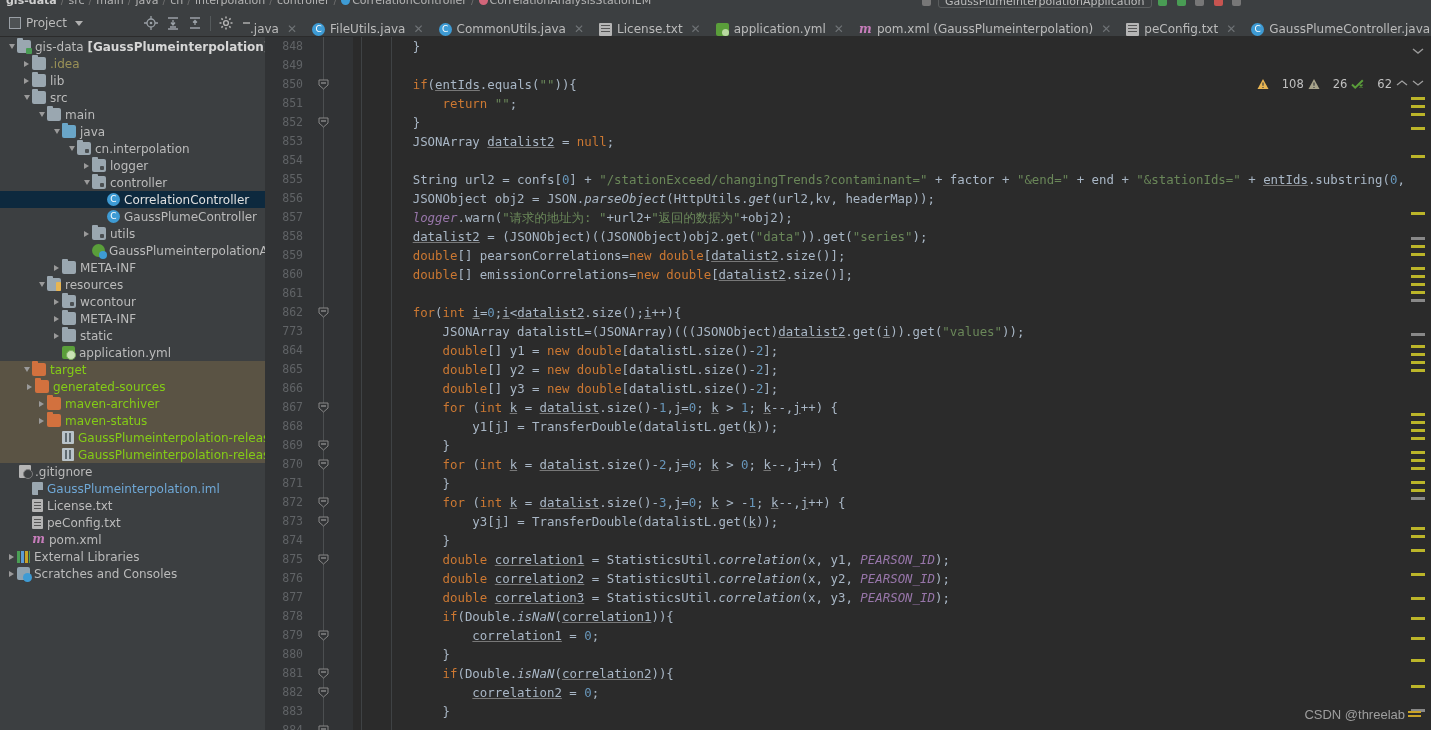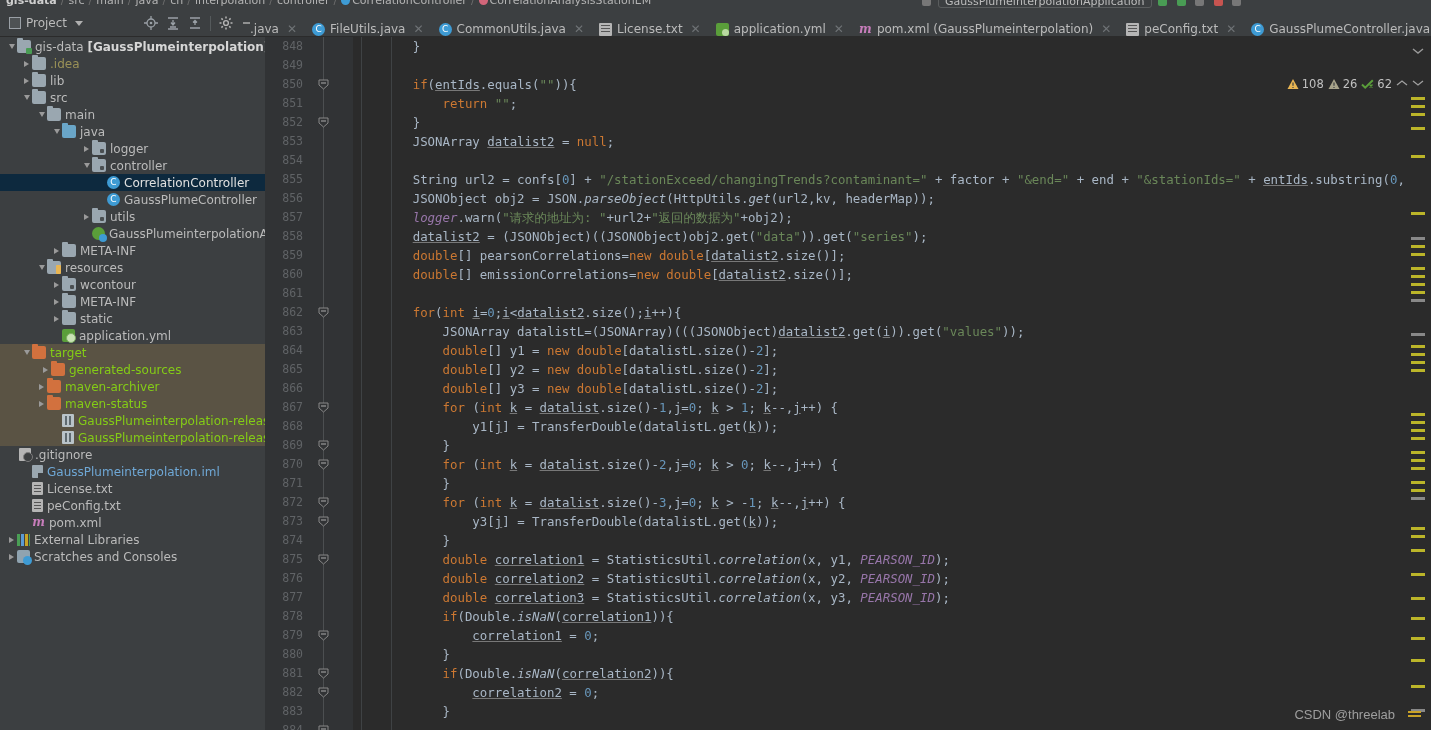--- a/index.html
+++ b/index.html
@@ -176,25 +176,25 @@
   .mk.y { background: #bbb529; }
   .mk.g { background: #888888; }
   .up-caret { position: absolute; right: 7px; top: 3px; }
 
   
   .inspect {
     position: absolute; right: 4px; top: 38px; height: 18px;
     display: flex; align-items: center; gap: 4px; font-size: 11.5px;
     color: #c0c0c0; z-index: 5; background: #2b2b2b; padding: 0 3px;
   }
-  .insp-item { display: flex; align-items: center; gap: 3px; }
+  .insp-item { display: flex; align-items: center; gap: 13px; }
 
   
   .watermark { position: absolute; right: 10px; bottom: 8px; font-size: 13px;
-               color: #9e9e9e; display: flex; align-items: center; gap: 13px;
+               color: #9e9e9e; display: flex; align-items: center; gap: 3px;
                font-family: "Liberation Sans", sans-serif; }
   .wm-bars { display: inline-block; width: 13px; }
   .wm-bars i { display: block; height: 2px; background: #c9a227; margin-bottom: 2px; }
 </style>
 </head>
 <body>
 
 <div class="ide">
 
   <div class="breadcrumb-strip">
@@ -324,20 +324,27 @@
         <span class="tico folder"></span>
         <span class="lbl default">main</span>
       </div>
       <div class="row" style="padding-left:51px">
         <span class="arrow open">
           <i></i>
         </span>
         <span class="tico folder src"></span>
         <span class="lbl default">java</span>
       </div>
+      <div class="row" style="padding-left:66px">
+        <span class="arrow open">
+          <i></i>
+        </span>
+        <span class="tico folder pkg"></span>
+        <span class="lbl default">cn.interpolation</span>
+      </div>
       <div class="row" style="padding-left:81px">
         <span class="arrow closed">
           <i></i>
         </span>
         <span class="tico folder pkg"></span>
         <span class="lbl default">logger</span>
       </div>
       <div class="row" style="padding-left:81px">
         <span class="arrow open">
           <i></i>
@@ -407,21 +414,21 @@
         <span class="tico yml-ic"></span>
         <span class="lbl default">application.yml</span>
       </div>
       <div class="row tgt" style="padding-left:21px">
         <span class="arrow open">
           <i></i>
         </span>
         <span class="tico folder red"></span>
         <span class="lbl green">target</span>
       </div>
-      <div class="row tgt" style="padding-left:40px">
+      <div class="row tgt" style="padding-left:24px">
         <span class="arrow closed">
           <i></i>
         </span>
         <span class="tico folder red"></span>
         <span class="lbl green">generated-sources</span>
       </div>
       <div class="row tgt" style="padding-left:36px">
         <span class="arrow closed">
           <i></i>
         </span>
@@ -497,21 +504,21 @@
           <div class="gnum">853</div>
           <div class="gnum">854</div>
           <div class="gnum">855</div>
           <div class="gnum">856</div>
           <div class="gnum">857</div>
           <div class="gnum">858</div>
           <div class="gnum">859</div>
           <div class="gnum">860</div>
           <div class="gnum">861</div>
           <div class="gnum">862</div>
-          <div class="gnum">863</div>
+          <div class="gnum">773</div>
           <div class="gnum">864</div>
           <div class="gnum">865</div>
           <div class="gnum">866</div>
           <div class="gnum">867</div>
           <div class="gnum">868</div>
           <div class="gnum">869</div>
           <div class="gnum">870</div>
           <div class="gnum">871</div>
           <div class="gnum">872</div>
           <div class="gnum">873</div>

